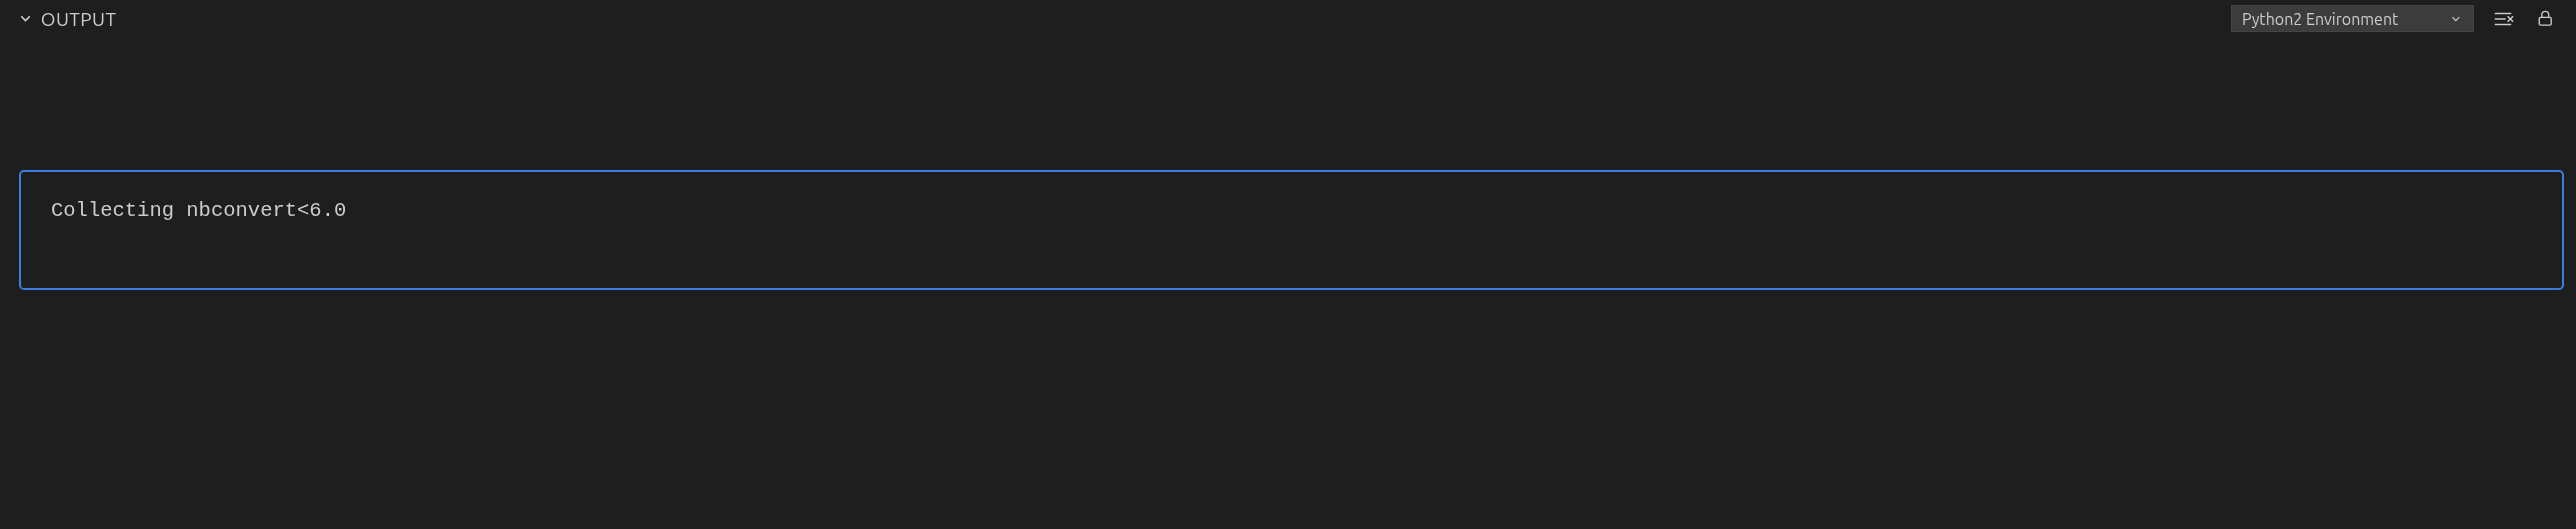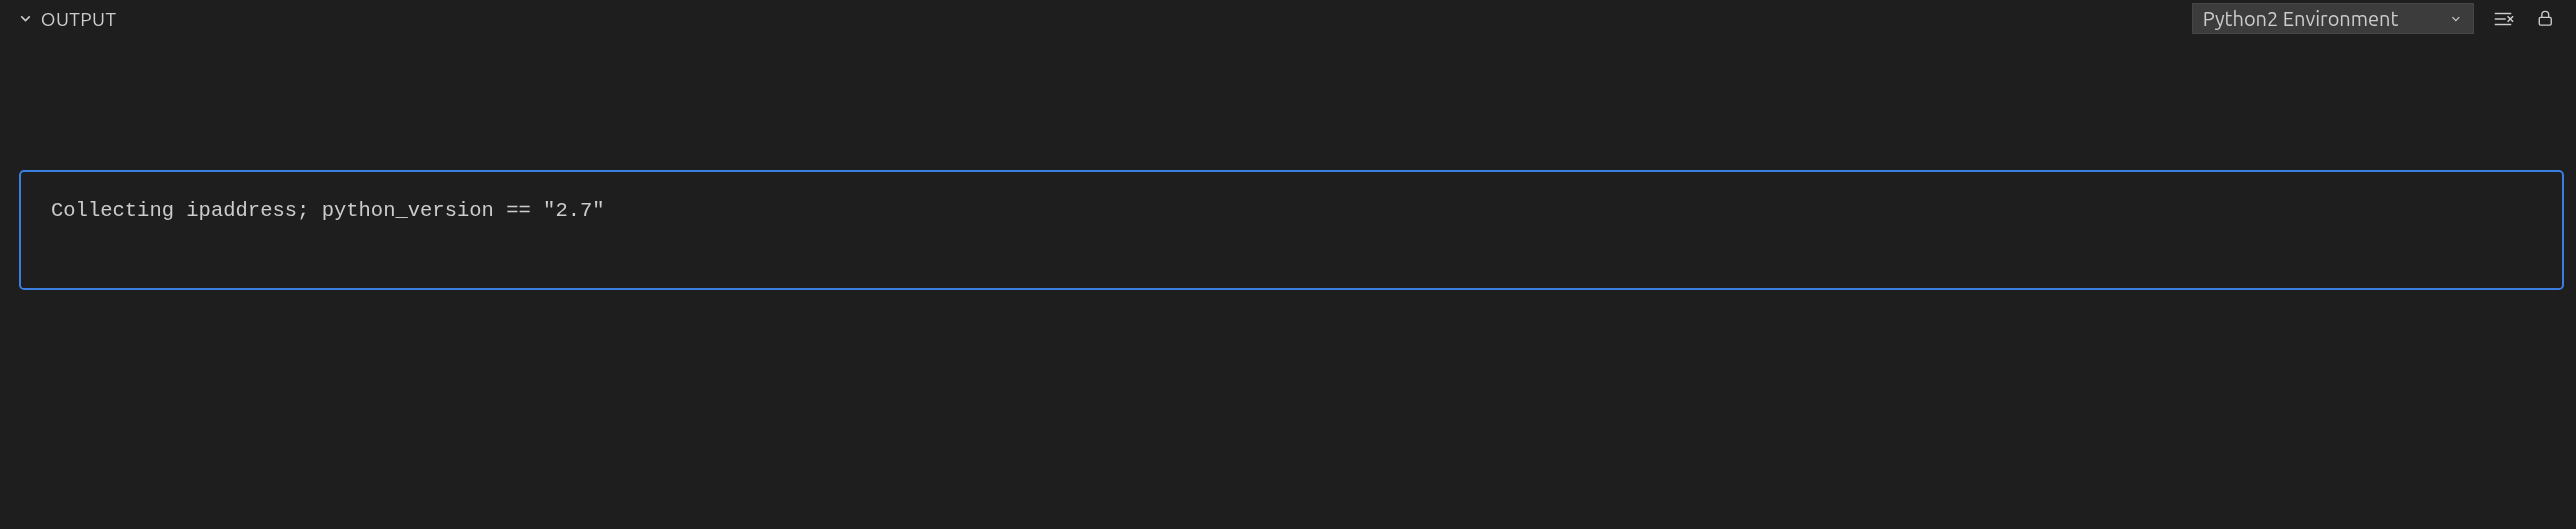--- a/index.html
+++ b/index.html
@@ -38,21 +38,21 @@
     align-items: center;
     gap: 15.4px;
   }
   .dropdown {
     display: flex;
     align-items: center;
     gap: 51px;
     background: #3c3c3c;
     border: 0.9px solid #454545;
     padding: 3.4px 10.2px;
-    font-size: 20px;
+    font-size: 16px;
     color: #cccccc;
     font-family: -apple-system, "Segoe UI", Ubuntu, sans-serif;
     cursor: pointer;
   }
   .icon-btn {
     width: 27px;
     height: 27px;
     display: flex;
     align-items: center;
     justify-content: center;
@@ -109,21 +109,21 @@
         <rect x="5" y="11" width="14" height="9" rx="1.5"></rect>
           <path d="M8 11 V8 a4 4 0 0 1 8 0 v3"></path>
       </svg>
     </div>
   </div>
 </div>
 
 <div class="output-body">
   <div class="highlight-box"></div>
 
-  <span class="line">Collecting ipaddress; python_version == "2.7"</span>
+  <span class="line">Collecting nbconvert&lt;6.0</span>
   <span class="line indent1"></span>
   
   
   
   
   
   
   
   
   

